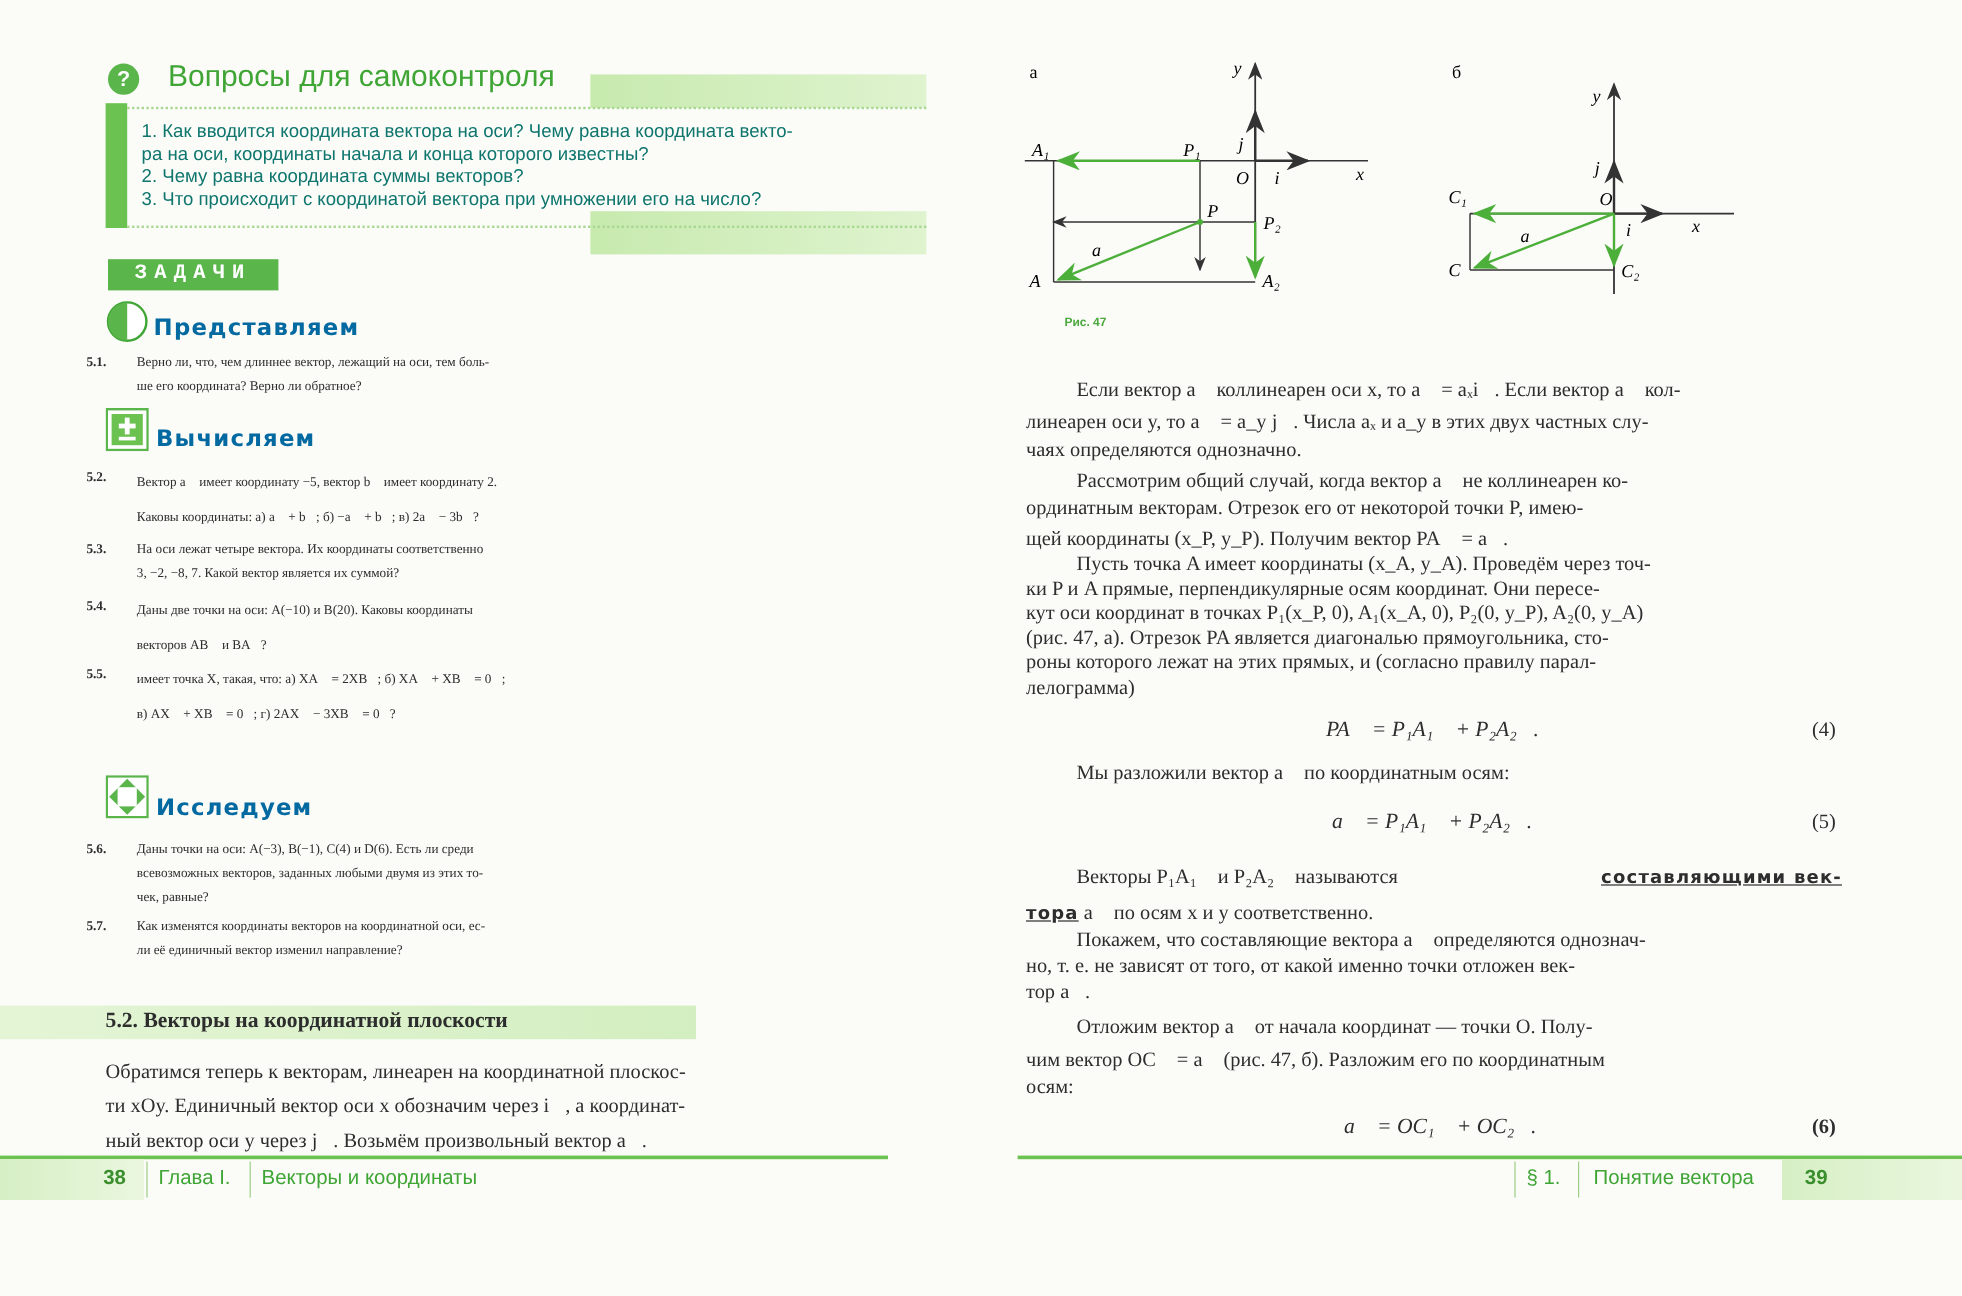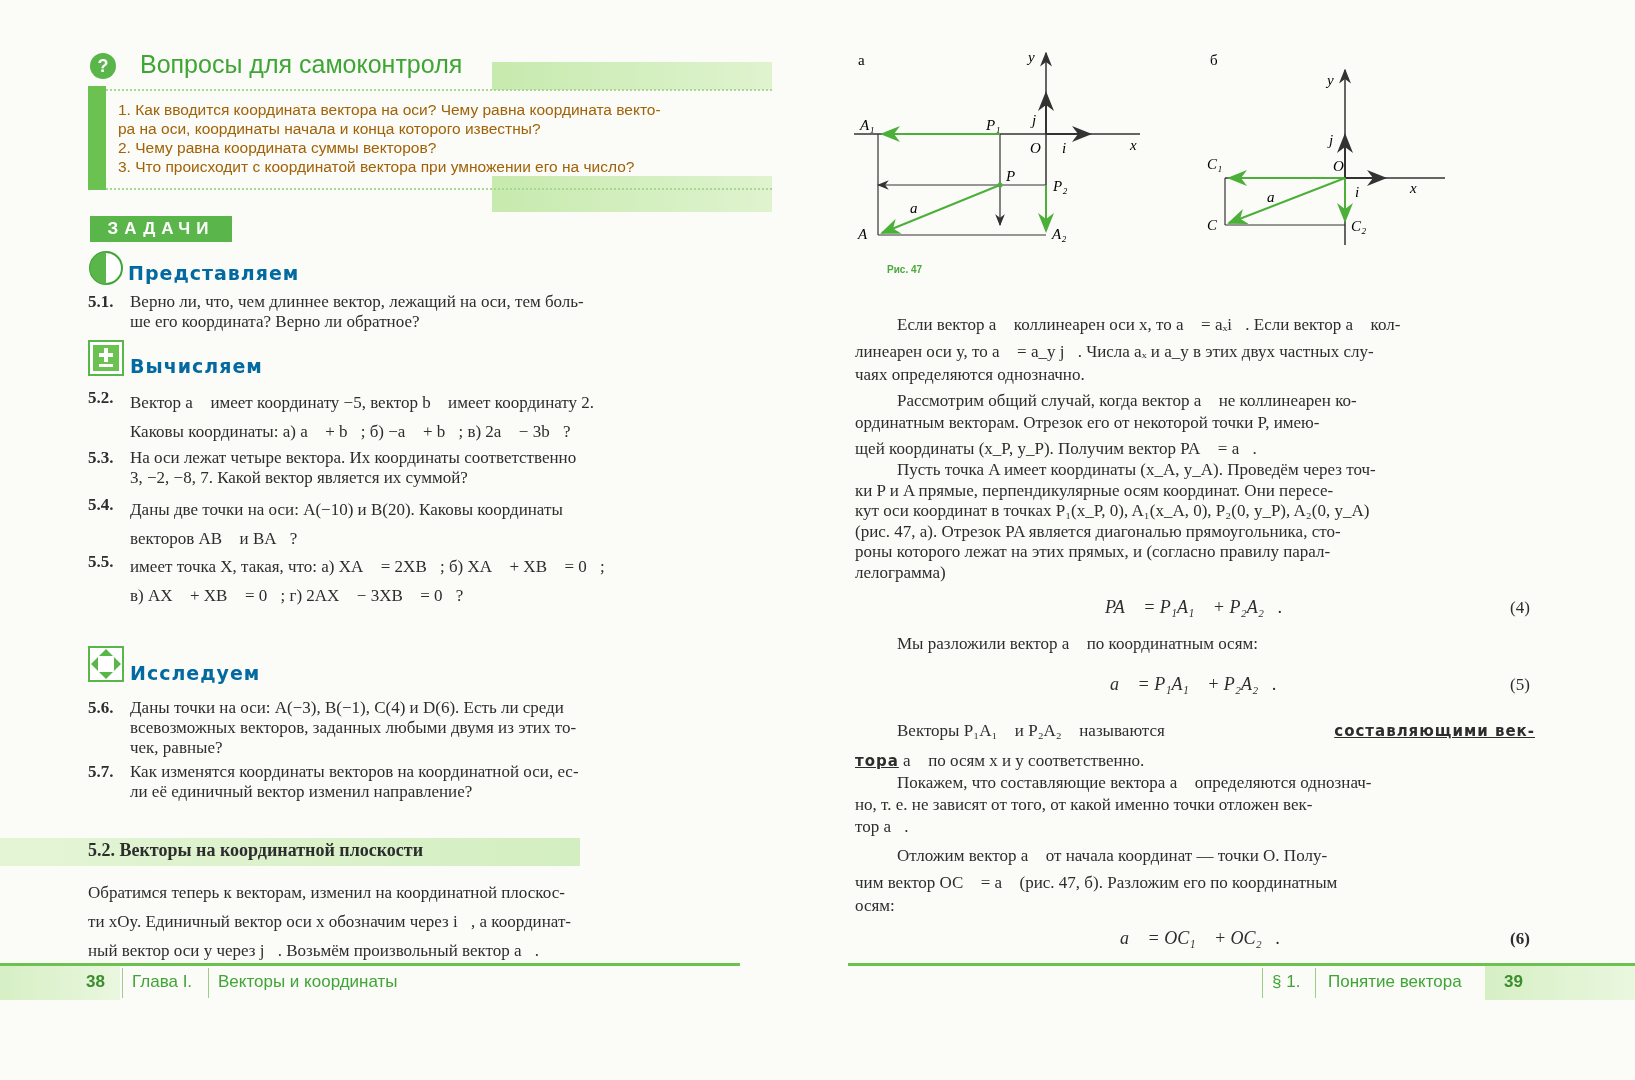--- a/index.html
+++ b/index.html
@@ -11,27 +11,27 @@
   .abs { position: absolute; }
 
   
   .q-title { left: 140px; top: 50px; font-size: 25px; color: #3fa535; font-family: "Liberation Sans", sans-serif; }
   .q-icon { left: 90px; top: 53px; width: 26px; height: 26px; border-radius: 50%; background: #5ab54a; color: #fff; font-family: "Liberation Sans", sans-serif; font-weight: bold; font-size: 18px; text-align: center; line-height: 26px; }
   .q-band-top { left: 492px; top: 62px; width: 280px; height: 28px; background: linear-gradient(90deg, #c7eaae, #dff3cf); }
   .q-band-bot { left: 492px; top: 176px; width: 280px; height: 36px; background: linear-gradient(90deg, #c7eaae, #dff3cf); }
   .q-bar { left: 88px; top: 86px; width: 18px; height: 104px; background: #6cc250; }
   .q-dot-top { left: 106px; top: 89px; width: 666px; border-top: 2px dotted #a9d892; }
   .q-dot-bot { left: 106px; top: 188px; width: 666px; border-top: 2px dotted #a9d892; }
-  .q-list { left: 118px; top: 100px; font-size: 15.5px; line-height: 19px; color: #a16207; font-family: "Liberation Sans", sans-serif; }
-  .zadachi { left: 90px; top: 216px; width: 142px; height: 26px; background: #5ab54a; color: #fff; font-family: Liberation Sans, sans-serif; font-weight: bold; font-size: 17px; letter-spacing: 6px; text-align: center; line-height: 26px; }
+  .q-list { left: 118px; top: 100px; font-size: 15.5px; line-height: 19px; color: #0f766e; font-family: "Liberation Sans", sans-serif; }
+  .zadachi { left: 90px; top: 216px; width: 142px; height: 26px; background: #5ab54a; color: #fff; font-family: Liberation Mono, monospace; font-weight: bold; font-size: 17px; letter-spacing: 6px; text-align: center; line-height: 26px; }
 
   .cat-head { font-family: "DejaVu Sans", sans-serif; font-weight: bold; font-size: 19px; color: #0369a1; letter-spacing: 1px; }
   .cat-icon { width: 36px; height: 36px; }
 
-  .task { left: 88px; width: 680px; font-size: 17px; line-height: 20px; font-family: "Liberation Serif", serif; }
+  .task { left: 72px; width: 680px; font-size: 11px; line-height: 20px; font-family: "Liberation Serif", serif; }
   .task .num { font-weight: bold; position: absolute; left: 0; }
   .task .body { margin-left: 42px; text-align: justify; }
   .task .body.loose { line-height: 29px; }
 
   .sec-band { left: 0; top: 838px; width: 580px; height: 28px; background: linear-gradient(90deg, #e4f5d6, #d3eec0); }
   .sec-title { left: 88px; top: 840px; font-size: 18px; font-weight: bold; font-family: "Liberation Serif", serif; }
   .para { font-size: 17px; font-family: "Liberation Serif", serif; text-align: justify; }
 
   
   .foot-line { height: 3px; background: #6cc250; }
@@ -146,21 +146,21 @@
     <div class="body">
       <div>Как изменятся координаты векторов на координатной оси, ес-</div>
       <div>ли её единичный вектор изменил направление?</div>
     </div>
   </div>
 
   <div class="abs sec-band"></div>
   <div class="abs sec-title">5.2. Векторы на координатной плоскости</div>
 
   <div class="abs para" style="left:88px;top:878px;width:650px;line-height:29px">
-    <div>Обратимся теперь к векторам, изменил на координатной плоскос-</div>
+    <div>Обратимся теперь к векторам, линеарен на координатной плоскос-</div>
     <div>ти xOy. Единичный вектор оси x обозначим через i⃗, а координат-</div>
     <div>ный вектор оси y через j⃗. Возьмём произвольный вектор a⃗.</div>
   </div>
 
   <div class="abs foot-line" style="left:0;top:963px;width:740px"></div>
   <div class="abs foot-band" style="left:0;top:966px;width:120px"></div>
   <div class="abs foot-num" style="left:86px;top:972px">38</div>
   <div class="abs foot-sep" style="left:122px;top:968px"></div>
   <div class="abs foot-text" style="left:132px;top:972px">Глава I.</div>
   <div class="abs foot-sep" style="left:208px;top:968px"></div>

